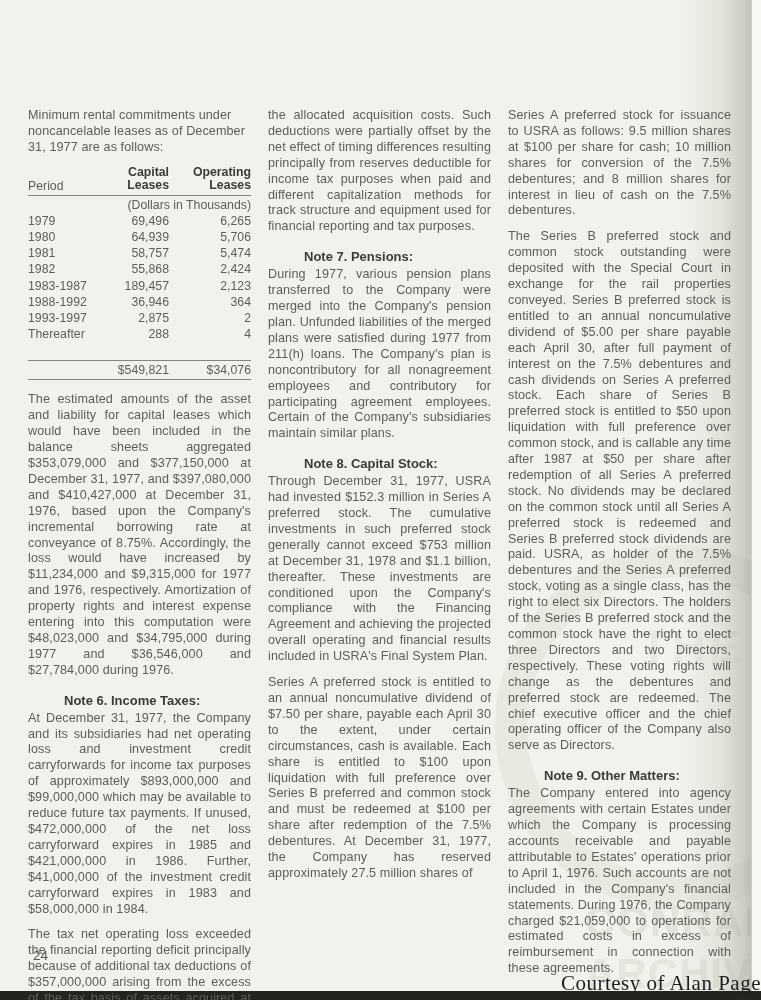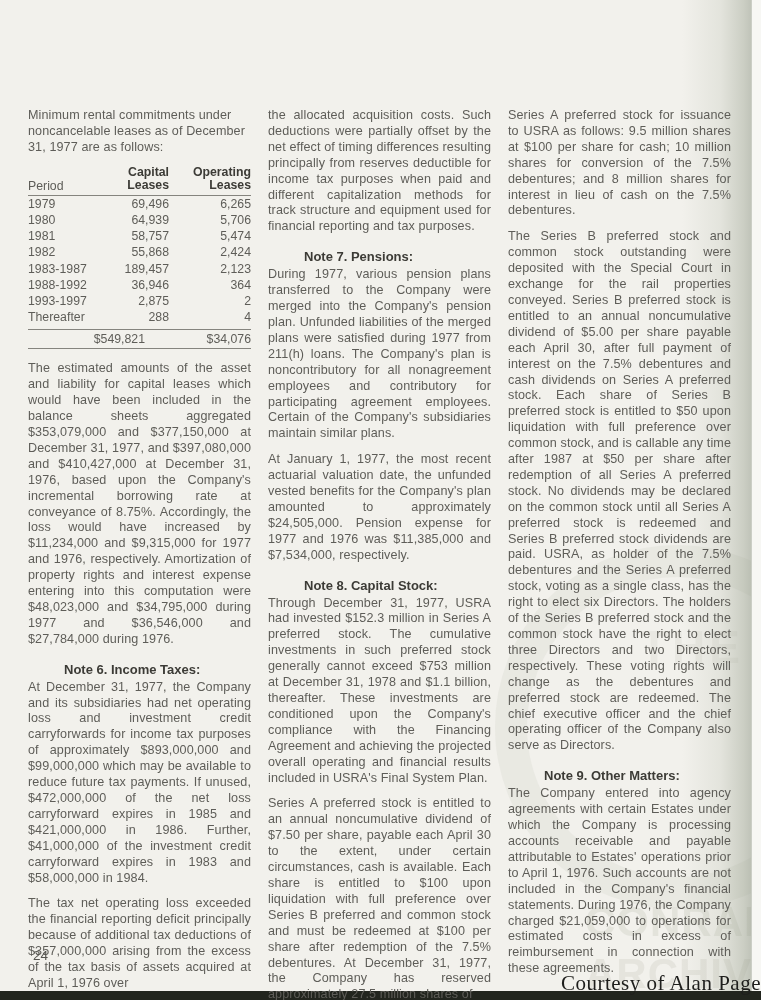--- a/index.html
+++ b/index.html
@@ -63,21 +63,21 @@
   .lease-table{margin:6px 0 12px 0;font-size:12.3px;}
   .t-headrow{display:flex;align-items:flex-end;border-bottom:1.5px solid #85847e;padding-bottom:2px;}
   .t-period-h{flex:1;text-align:left;}
   .t-cap-h,.t-op-h{width:68px;text-align:right;font-weight:bold;color:#3c3b36;line-height:13.5px;}
   .t-cap-h{margin-right:14px;}
   .t-units{text-align:right;padding:2px 0 1px 0;}
   .t-row{display:flex;line-height:16.2px;}
   .t-period{flex:1;}
   .t-cap,.t-op{width:68px;text-align:right;}
   .t-cap{margin-right:14px;}
-  .t-totalrow{display:flex;border-top:1.2px solid #85847e;border-bottom:1.5px solid #85847e;padding:2px 0;margin-top:4px;gap:24px;}
+  .t-totalrow{display:flex;border-top:1.2px solid #85847e;border-bottom:1.5px solid #85847e;padding:2px 0;margin-top:18px;}
   .page-number{
     position:absolute;left:33px;top:948px;font-size:13.5px;color:#55544f;
   }
   .credit{
     position:absolute;right:0px;top:971px;
     font-family:"Liberation Serif","DejaVu Serif",serif;
     font-size:21px;color:#1e1e1c;letter-spacing:0.5px;white-space:nowrap;
   }
 </style>
 </head>
@@ -95,20 +95,21 @@
 
   <div class="col">
     <p class="para intro">Minimum rental commitments under noncancelable leases as of December 31, 1977 are as follows:</p>
 
     <div class="lease-table">
       <div class="t-headrow">
         <div class="t-period-h">Period</div>
         <div class="t-cap-h">Capital Leases</div>
         <div class="t-op-h">Operating Leases</div>
       </div>
+      <div class="t-units">(Dollars in Thousands)</div>
 
       <div class="t-row">
         <div class="t-period">1979</div>
         <div class="t-cap">69,496</div>
         <div class="t-op">6,265</div>
       </div>
       <div class="t-row">
         <div class="t-period">1980</div>
         <div class="t-cap">64,939</div>
         <div class="t-op">5,706</div>
@@ -154,21 +155,20 @@
     <p class="para">The estimated amounts of the asset and liability for capital leases which would have been included in the balance sheets aggregated $353,079,000 and $377,150,000 at December 31, 1977, and $397,080,000 and $410,427,000 at December 31, 1976, based upon the Company's incremental borrowing rate at conveyance of 8.75%. Accordingly, the loss would have increased by $11,234,000 and $9,315,000 for 1977 and 1976, respectively. Amortization of property rights and interest expense entering into this computation were $48,023,000 and $34,795,000 during 1977 and $36,546,000 and $27,784,000 during 1976.</p>
     <div class="note-title">Note 6. Income Taxes:</div>
     <p class="para">At December 31, 1977, the Company and its subsidiaries had net operating loss and investment credit carryforwards for income tax purposes of approximately $893,000,000 and $99,000,000 which may be available to reduce future tax payments. If unused, $472,000,000 of the net loss carryforward expires in 1985 and $421,000,000 in 1986. Further, $41,000,000 of the investment credit carryforward expires in 1983 and $58,000,000 in 1984.</p>
     <p class="para">The tax net operating loss exceeded the financial reporting deficit principally because of additional tax deductions of $357,000,000 arising from the excess of the tax basis of assets acquired at April 1, 1976 over</p>
   </div>
 
   <div class="col">
     <p class="para">the allocated acquisition costs. Such deductions were partially offset by the net effect of timing differences resulting principally from reserves deductible for income tax purposes when paid and different capitalization methods for track structure and equipment used for financial reporting and tax purposes.</p>
     <div class="note-title">Note 7. Pensions:</div>
     <p class="para">During 1977, various pension plans transferred to the Company were merged into the Company's pension plan. Unfunded liabilities of the merged plans were satisfied during 1977 from 211(h) loans. The Company's plan is noncontributory for all nonagreement employees and contributory for participating agreement employees. Certain of the Company's subsidiaries maintain similar plans.</p>
-    <p class="para">At January 1, 1977, the most recent actuarial valuation date, the unfunded vested benefits for the Company's plan amounted to approximately $24,505,000. Pension expense for 1977 and 1976 was $11,385,000 and $7,534,000, respectively.</p>
     <div class="note-title">Note 8. Capital Stock:</div>
     <p class="para">Through December 31, 1977, USRA had invested $152.3 million in Series A preferred stock. The cumulative investments in such preferred stock generally cannot exceed $753 million at December 31, 1978 and $1.1 billion, thereafter. These investments are conditioned upon the Company's compliance with the Financing Agreement and achieving the projected overall operating and financial results included in USRA's Final System Plan.</p>
     <p class="para">Series A preferred stock is entitled to an annual noncumulative dividend of $7.50 per share, payable each April 30 to the extent, under certain circumstances, cash is available. Each share is entitled to $100 upon liquidation with full preference over Series B preferred and common stock and must be redeemed at $100 per share after redemption of the 7.5% debentures. At December 31, 1977, the Company has reserved approximately 27.5 million shares of</p>
   </div>
 
   <div class="col">
     <p class="para">Series A preferred stock for issuance to USRA as follows: 9.5 million shares at $100 per share for cash; 10 million shares for conversion of the 7.5% debentures; and 8 million shares for interest in lieu of cash on the 7.5% debentures.</p>
     <p class="para">The Series B preferred stock and common stock outstanding were deposited with the Special Court in exchange for the rail properties conveyed. Series B preferred stock is entitled to an annual noncumulative dividend of $5.00 per share payable each April 30, after full payment of interest on the 7.5% debentures and cash dividends on Series A preferred stock. Each share of Series B preferred stock is entitled to $50 upon liquidation with full preference over common stock, and is callable any time after 1987 at $50 per share after redemption of all Series A preferred stock. No dividends may be declared on the common stock until all Series A preferred stock is redeemed and Series B preferred stock dividends are paid. USRA, as holder of the 7.5% debentures and the Series A preferred stock, voting as a single class, has the right to elect six Directors. The holders of the Series B preferred stock and the common stock have the right to elect three Directors and two Directors, respectively. These voting rights will change as the debentures and preferred stock are redeemed. The chief executive officer and the chief operating officer of the Company also serve as Directors.</p>
     <div class="note-title">Note 9. Other Matters:</div>
     <p class="para">The Company entered into agency agreements with certain Estates under which the Company is processing accounts receivable and payable attributable to Estates' operations prior to April 1, 1976. Such accounts are not included in the Company's financial statements. During 1976, the Company charged $21,059,000 to operations for estimated costs in excess of reimbursement in connection with these agreements.</p>

